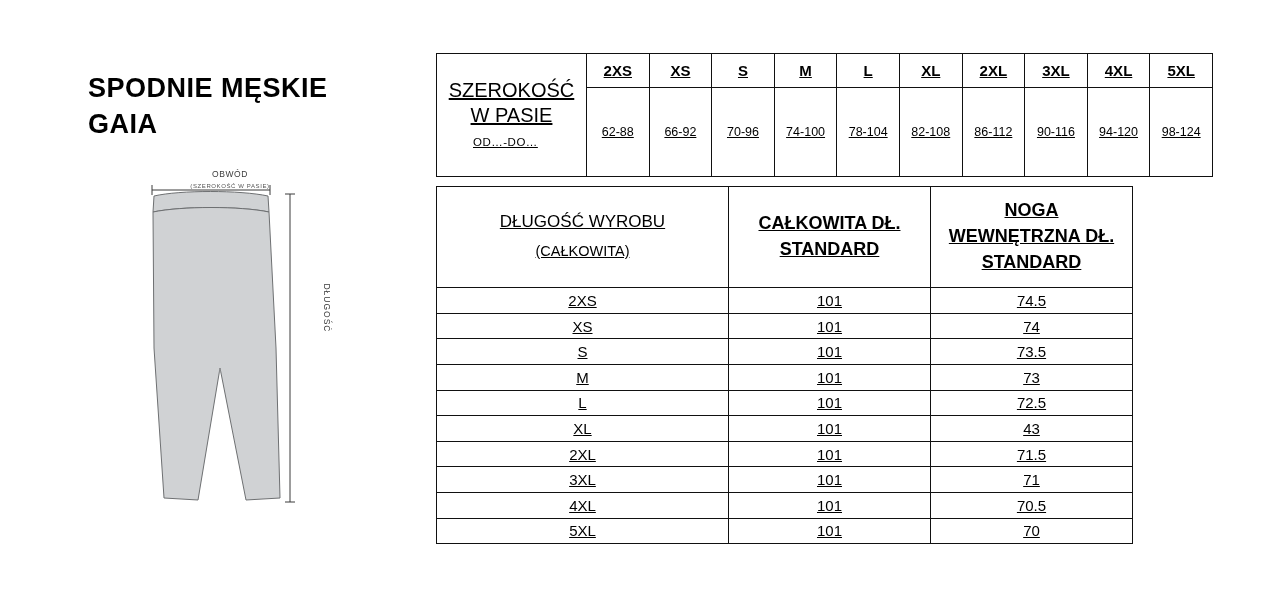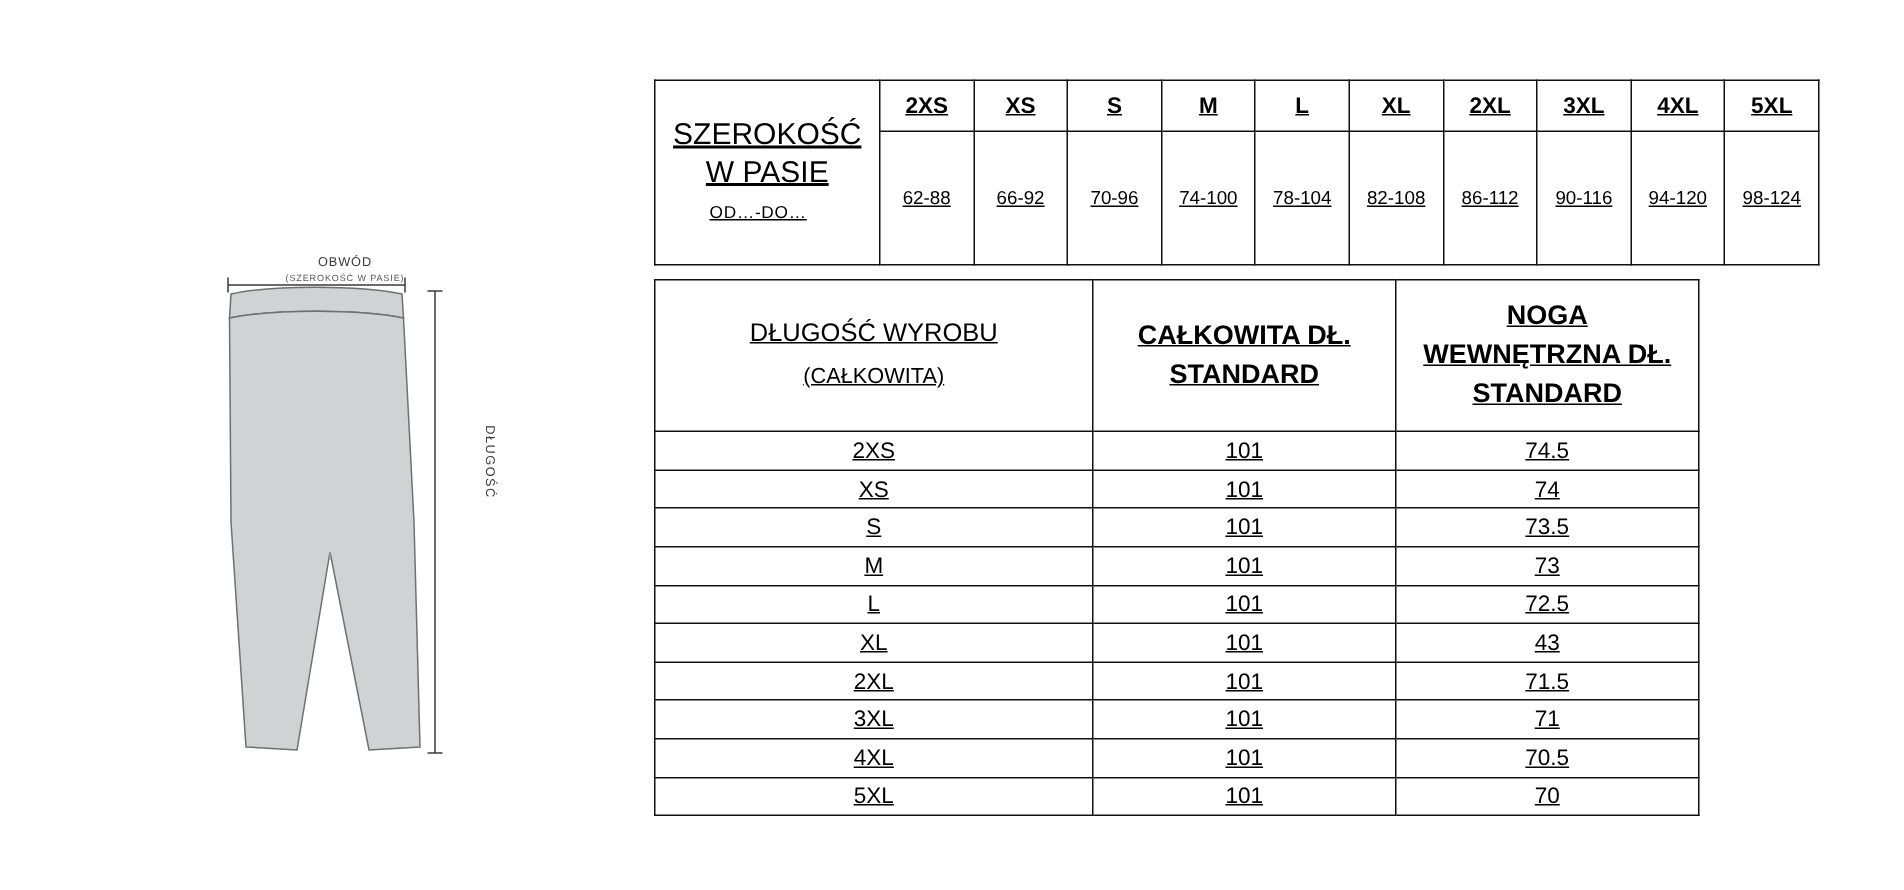--- a/index.html
+++ b/index.html
@@ -153,20 +153,24 @@
   #length-table td.cell {
     font-size: 15px;
     height: 24.6px;
   }
 </style>
 </head>
 <body>
 
 <div id="left-panel">
 
+  <div id="product-title">
+    <div>SPODNIE MĘSKIE</div>
+    <div>GAIA</div>
+  </div>
 
   <div id="garment-diagram">
     <svg width="200" height="360" viewBox="0 0 200 360">
 
       <path d="M14,28 C40,22 100,22 128,28 L129,44 C100,38 42,38 13,44 Z" fill="#d0d2d4" stroke="#6e7072" stroke-width="1"></path>
 
       <path d="M13,44 C42,38 100,38 129,44
                L136,180
                L140,330
                L106,332

